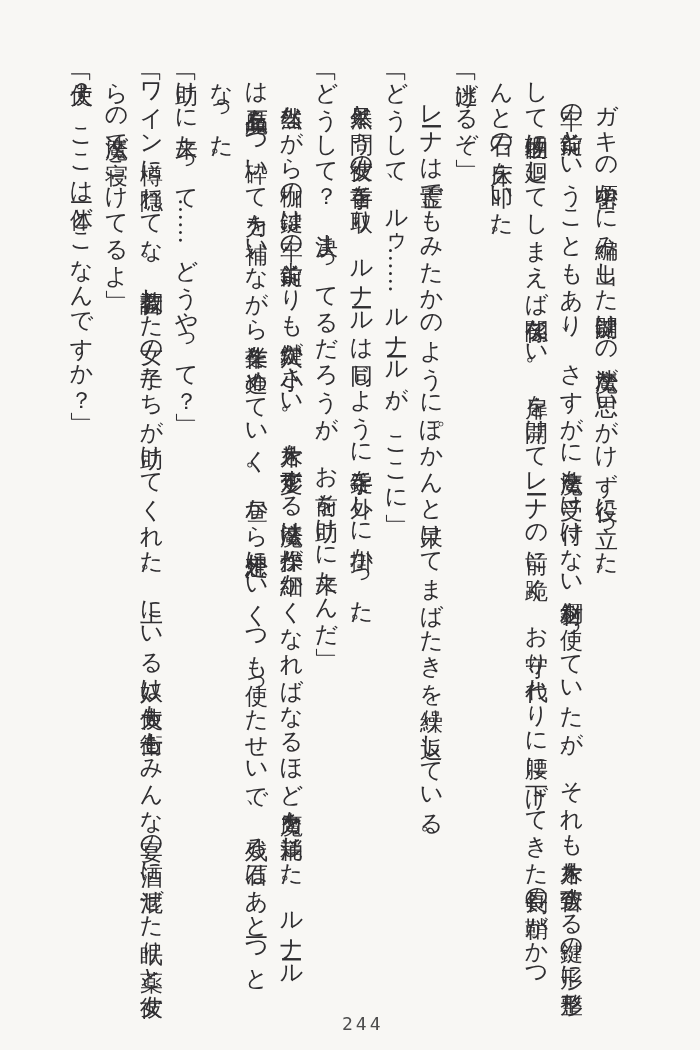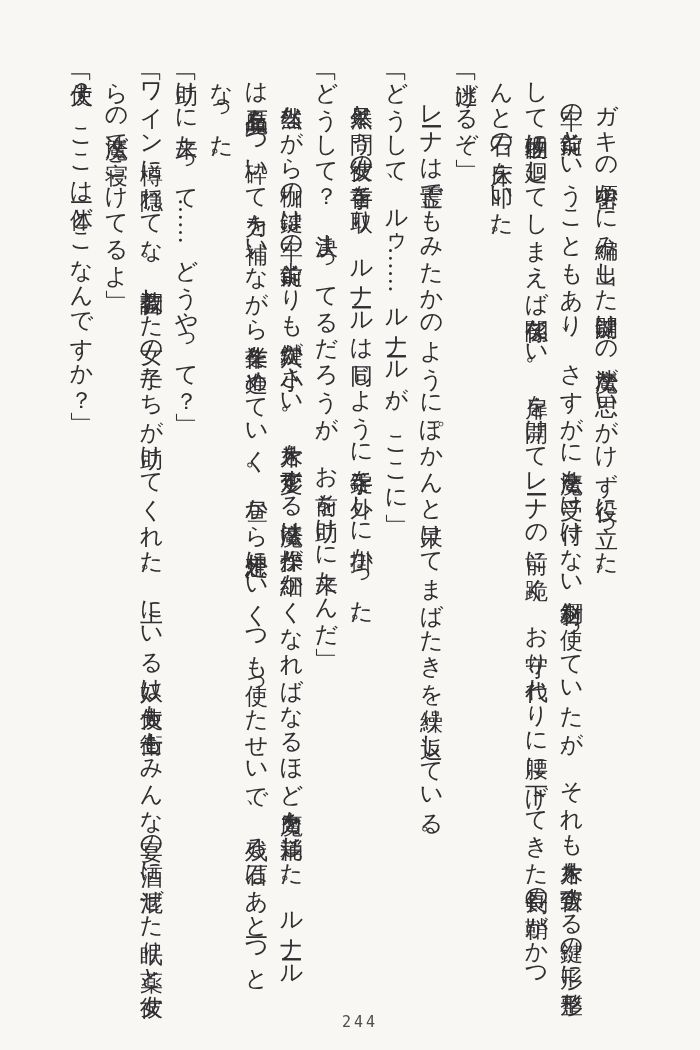--- a/index.html
+++ b/index.html
@@ -33,21 +33,21 @@
     padding: 0;
   }
   .para.indent {
     text-indent: 23px;
   }
   .page-number {
     position: absolute;
     top: 1013px;
     left: 342px;
     font-family: "DejaVu Sans Mono", "Liberation Mono", monospace;
-    font-size: 15px;
+    font-size: 18px;
     letter-spacing: 3px;
     color: #4d4d4d;
   }
 </style>
 </head>
 <body>
 
 <div class="page">
 
   <div class="text-block">

